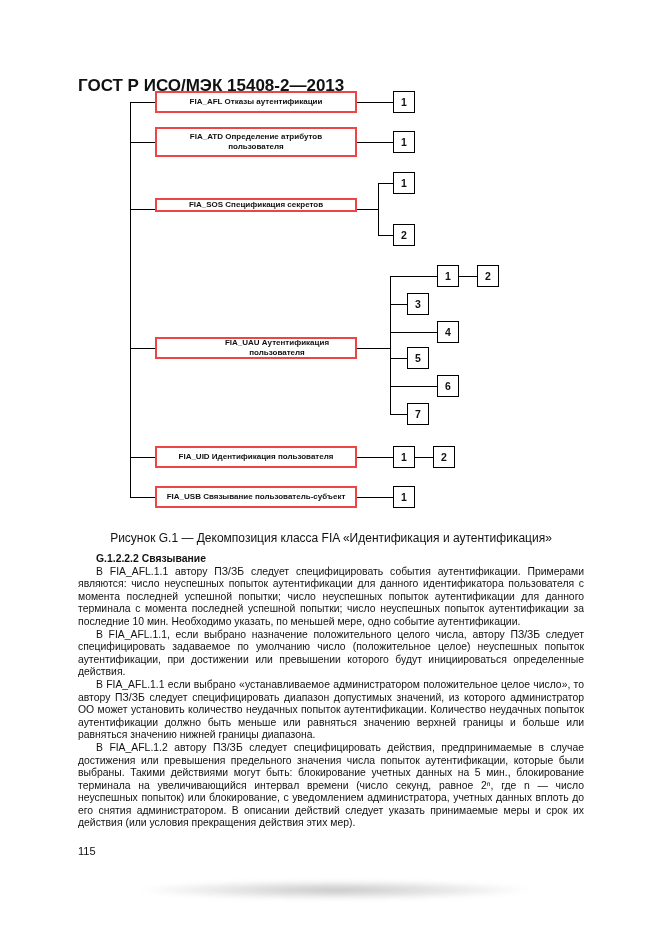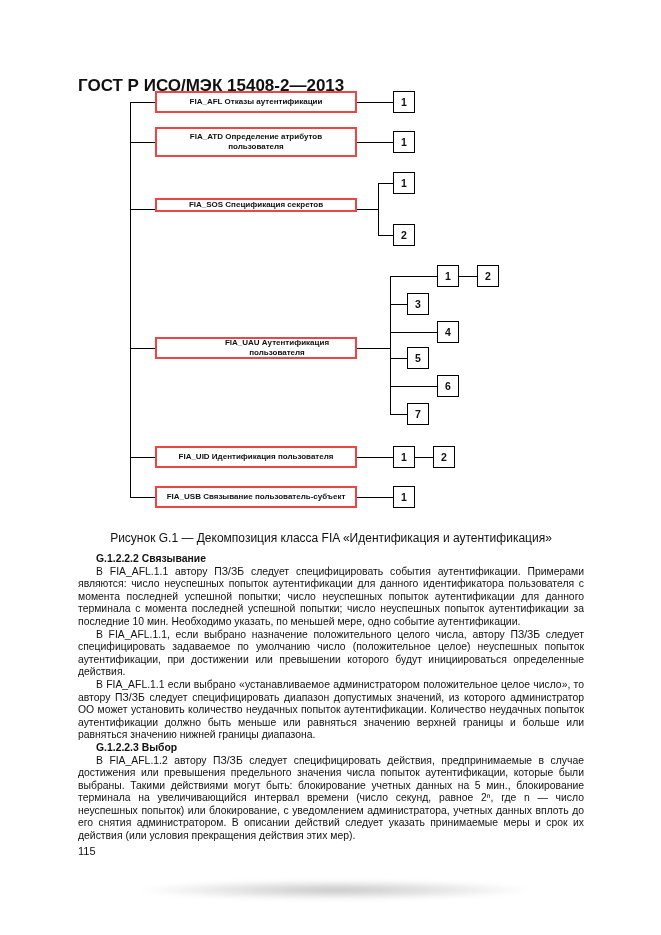--- a/index.html
+++ b/index.html
@@ -96,20 +96,19 @@
     <div class="cbox" style="left:393px; top:486px;">1</div>
   </div>
 
   <div class="caption">Рисунок G.1 — Декомпозиция класса FIA «Идентификация и аутентификация»</div>
 
   <div class="bodytext">
     <p class="h">G.1.2.2.2 Связывание</p>
     <p>В FIA_AFL.1.1 автору ПЗ/ЗБ следует специфицировать события аутентификации. Примерами являются: число неуспешных попыток аутентификации для данного идентификатора пользователя с момента последней успешной попытки; число неуспешных попыток аутентификации для данного терминала с момента последней успешной попытки; число неуспешных попыток аутентификации за последние 10 мин. Необходимо указать, по меньшей мере, одно событие аутентификации.</p>
     <p>В FIA_AFL.1.1, если выбрано назначение положительного целого числа, автору ПЗ/ЗБ следует специфицировать задаваемое по умолчанию число (положительное целое) неуспешных попыток аутентификации, при достижении или превышении которого будут инициироваться определенные действия.</p>
     <p>В FIA_AFL.1.1 если выбрано «устанавливаемое администратором положительное целое число», то автору ПЗ/ЗБ следует специфицировать диапазон допустимых значений, из которого администратор ОО может установить количество неудачных попыток аутентификации. Количество неудачных попыток аутентификации должно быть меньше или равняться значению верхней границы и больше или равняться значению нижней границы диапазона.</p>
-    <p class="h">G.1.2.2.3 Выбор</p>
     <p>В FIA_AFL.1.2 автору ПЗ/ЗБ следует специфицировать действия, предпринимаемые в случае достижения или превышения предельного значения числа попыток аутентификации, которые были выбраны. Такими действиями могут быть: блокирование учетных данных на 5 мин., блокирование терминала на увеличивающийся интервал времени (число секунд, равное 2ⁿ, где n — число неуспешных попыток) или блокирование, с уведомлением администратора, учетных данных вплоть до его снятия администратором. В описании действий следует указать принимаемые меры и срок их действия (или условия прекращения действия этих мер).</p>
   </div>
 
   <div class="pagenum">115</div>
 
   <div class="artifact"></div>
 </div>
 
 </body></html>

